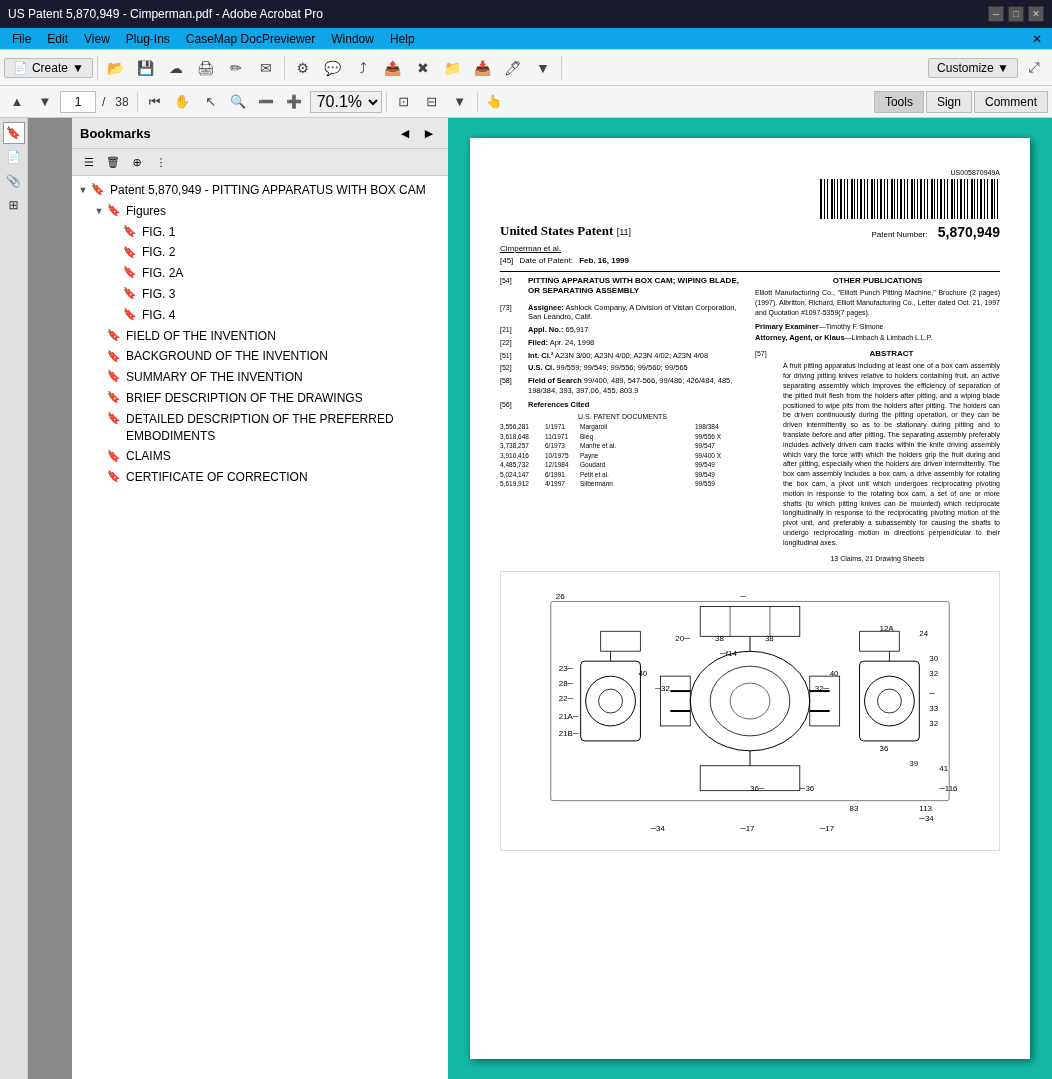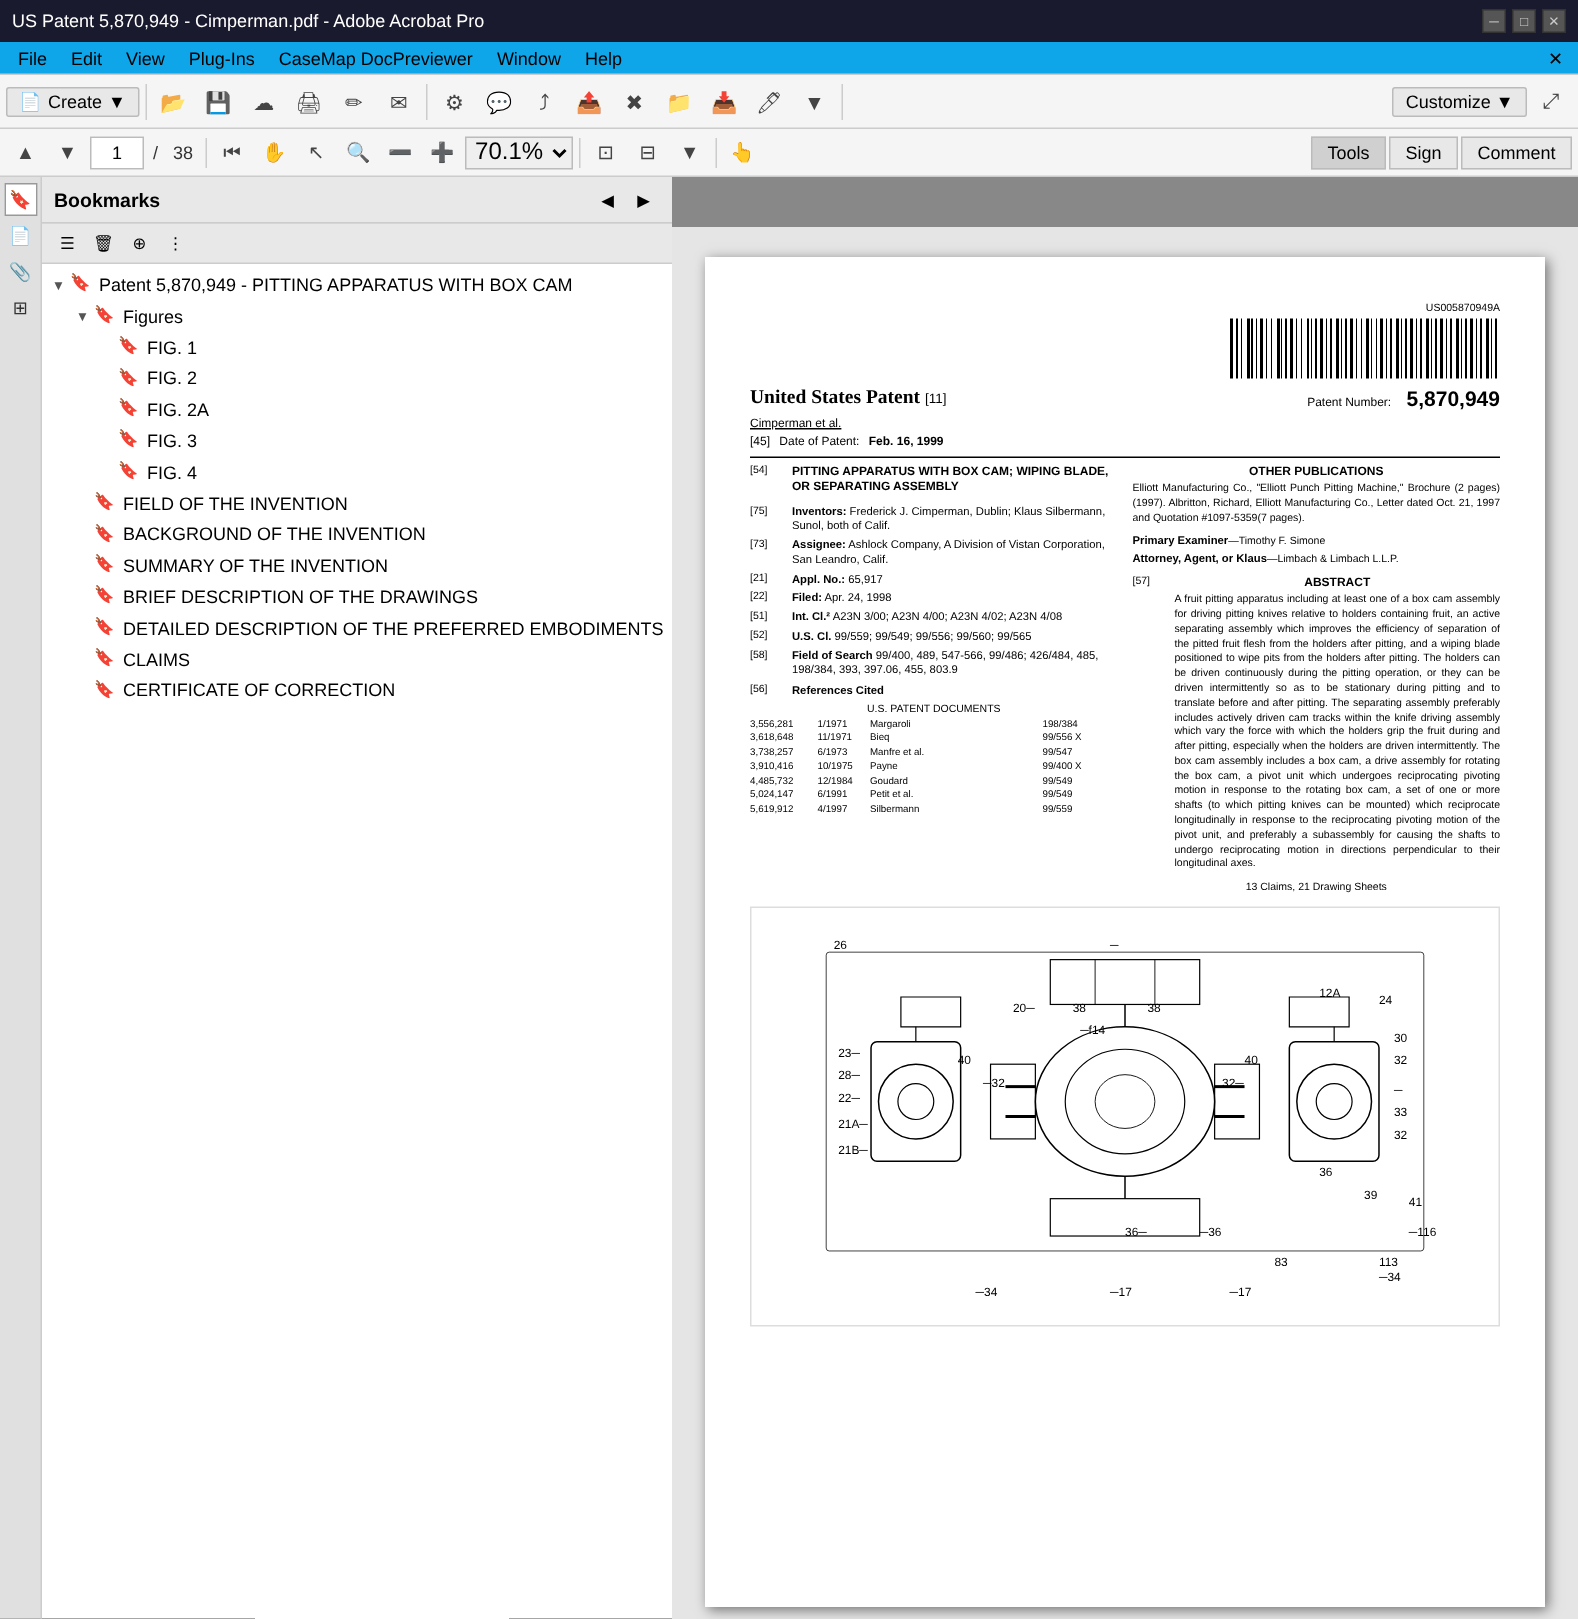--- a/index.html
+++ b/index.html
@@ -170,20 +170,21 @@
       color: #333;
     }
     .strip-btn.active { background: #fff; border: 1px solid #999; }
 
     #bookmarks-panel {
       width: 420px;
       margin-left: 28px;
       display: flex;
       flex-direction: column;
       height: 100%;
+      padding-left: 44px;
     }
 
     #bookmarks-header {
       background: #e8e8e8;
       padding: 4px 8px;
       font-weight: bold;
       font-size: 13px;
       border-bottom: 1px solid #ccc;
       display: flex;
       align-items: center;
@@ -253,26 +254,25 @@
       color: #3366cc;
     }
     .bm-label {
       font-size: 12px;
       color: #000;
     }
 
     
     #pdf-area {
       flex: 1;
-      background: #e5e5e5;
+      background: #14b8a6;
       overflow-y: auto;
       display: flex;
       justify-content: center;
       padding: 20px;
-      margin-top: 33px;
     }
 
     #pdf-page {
       background: white;
       width: 560px;
       min-height: 900px;
       padding: 30px 30px;
       box-shadow: 2px 2px 8px rgba(0,0,0,0.5);
       font-size: 8px;
       line-height: 1.3;
@@ -638,27 +638,20 @@
 
         <div class="col-left">
 
           <div class="field-row">
             <span class="field-num">[54]</span>
             <div class="field-content">
               <div class="patent-main-title">PITTING APPARATUS WITH BOX CAM; WIPING BLADE, OR SEPARATING ASSEMBLY</div>
             </div>
           </div>
 
-          <div class="field-row">
-            <span class="field-num">[75]</span>
-            <div class="field-content">
-              <span class="field-label">Inventors:</span>
-              <span>Frederick J. Cimperman, Dublin; Klaus Silbermann, Sunol, both of Calif.</span>
-            </div>
-          </div>
 
           <div class="field-row">
             <span class="field-num">[73]</span>
             <div class="field-content">
               <span class="field-label">Assignee:</span>
               <span>Ashlock Company, A Division of Vistan Corporation, San Leandro, Calif.</span>
             </div>
           </div>
 
           <div class="field-row">

